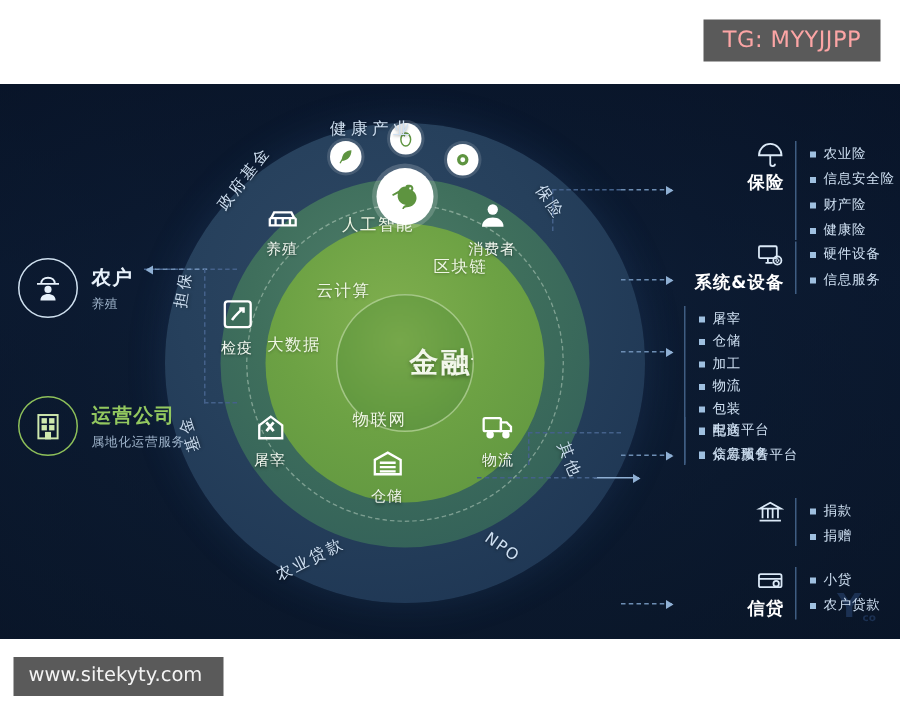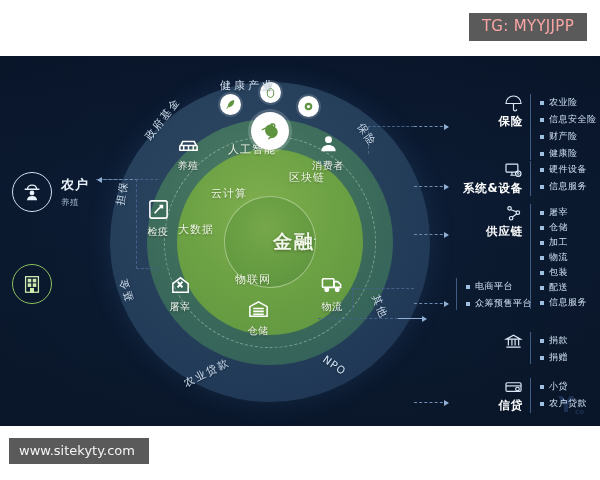--- a/index.html
+++ b/index.html
@@ -315,20 +315,24 @@
       <div class="badge">
         <svg viewBox="0 0 24 24" fill="none" stroke="currentColor" stroke-width="1.4">
           <rect x="5" y="4" width="14" height="17"></rect>
           <rect x="8" y="7" width="2.5" height="2.5" fill="currentColor"></rect>
             <rect x="13.5" y="7" width="2.5" height="2.5" fill="currentColor"></rect>
           <rect x="8" y="12" width="2.5" height="2.5" fill="currentColor"></rect>
             <rect x="13.5" y="12" width="2.5" height="2.5" fill="currentColor"></rect>
           <rect x="10.5" y="17" width="3" height="4" fill="currentColor"></rect>
         </svg>
       </div>
+      <div class="txt">
+        <div class="t1">运营公司</div>
+        <div class="t2">属地化运营服务</div>
+      </div>
     </div>
 
     <div class="guide" style="left:96px; top:123px; width:62px; border-top-width:1px;"></div>
     <div class="guide" style="left:96px; top:123px; width:0; height:0;"></div>
     <div class="arrow" style="left:98px; top:123px; width:40px; transform:scaleX(-1);"></div>
     <div class="guide" style="left:136px; top:123px; height:90px; border-left-width:1px;"></div>
     <div class="guide" style="left:136px; top:212px; width:22px; border-top-width:1px;"></div>
 
     <div class="cat" style="left:456px; top:38px;">
       <div class="left">
@@ -362,31 +366,20 @@
         <div class="cname">系统&amp;设备</div>
       </div>
       <div class="rule"></div>
       <div class="items" style="flex-direction:column; gap:4px;">
         <div class="it">硬件设备</div>
         <div class="it">信息服务</div>
       </div>
     </div>
 
     <div class="cat" style="left:456px; top:148px;">
-      <div class="left">
-        <div class="cico">
-          <svg viewBox="0 0 24 24" fill="none" stroke="currentColor" stroke-width="1.5">
-            <circle cx="7" cy="5.5" r="2.2"></circle>
-              <circle cx="17.5" cy="11" r="2.2"></circle>
-              <circle cx="9" cy="18" r="2.2"></circle>
-            <path d="M8.6 7.2l7.3 2.6M15.9 12.7L10.6 16.5"></path>
-          </svg>
-        </div>
-        <div class="cname">供应链</div>
-      </div>
       <div class="rule"></div>
       <div class="items" style="width:122px;">
         <div class="it">屠宰</div>
         <div class="it">仓储</div>
         <div class="it">加工</div>
         <div class="it">物流</div>
         <div class="it">包装</div>
         <div class="it">配送</div>
         <div class="it">信息服务</div>
       </div>

